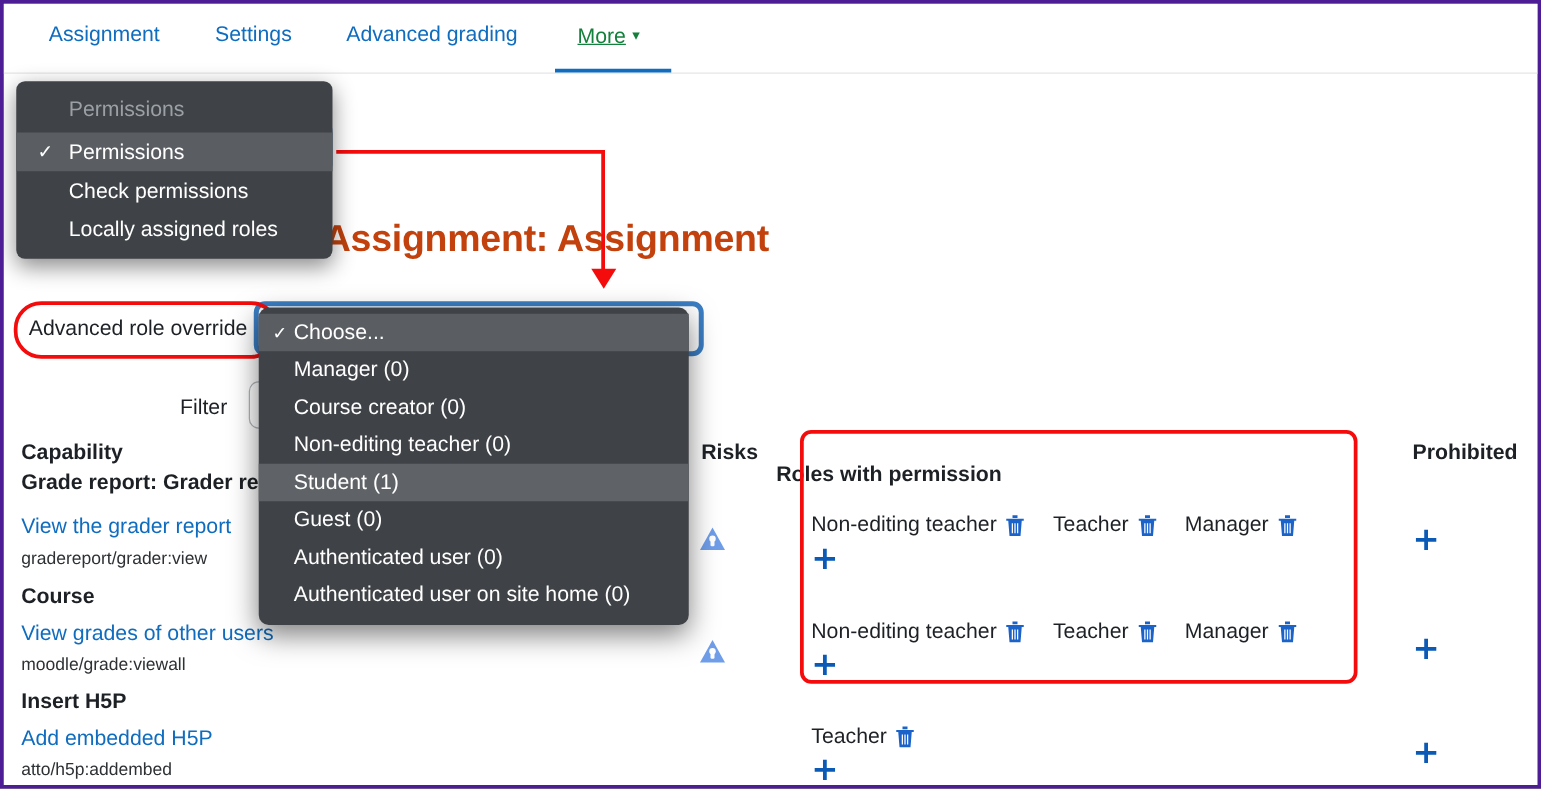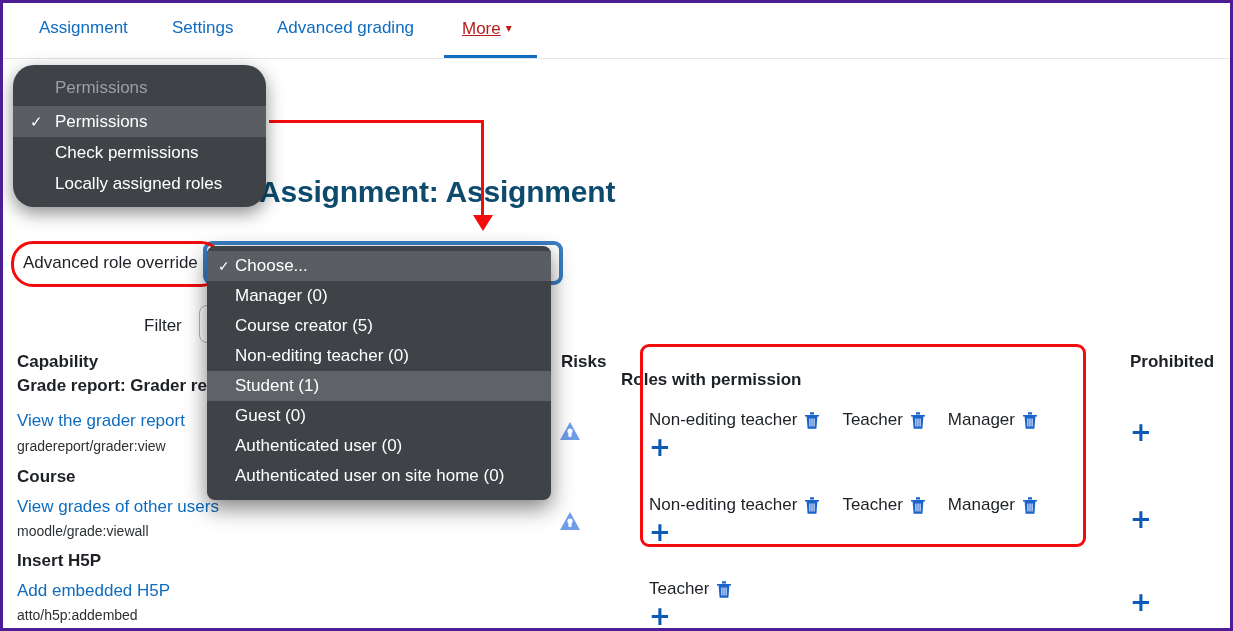--- a/index.html
+++ b/index.html
@@ -33,21 +33,21 @@
   .nav-tab {
     position: absolute;
     top: 14px;
     font-size: 17px;
     color: #0f6cbf;
     white-space: nowrap;
     line-height: 22px;
     cursor: pointer;
   }
   .nav-tab.active {
-    color: #b91c1c;
+    color: #15803d;
     text-decoration: underline;
   }
   .nav-underline {
     position: absolute;
     height: 3px;
     background: #0f6cbf;
     bottom: 0;
   }
   .caret {
     display: inline-block;
@@ -55,21 +55,21 @@
     font-size: 12px;
     vertical-align: 2px;
   }
 
   
   #perm-menu {
     position: absolute;
     left: 10px; top: 62px;
     width: 253px;
     background: #3f4246;
-    border-radius: 21px;
+    border-radius: 7px;
     box-shadow: 0 6px 18px rgba(0,0,0,.45);
     padding: 7px 0 8px 0;
     z-index: 30;
   }
   .pm-group {
     font-size: 17px;
     color: #9aa0a6;
     padding: 3px 0 5px 42px;
     line-height: 26px;
     white-space: nowrap;
@@ -109,21 +109,21 @@
     border-radius: 9px;
     z-index: 12;
   }
 
   
   #page-title {
     position: absolute;
     left: 256px; top: 172px;
     font-size: 30px;
     font-weight: bold;
-    color: #0c4a6e;
+    color: #c2410c;
     white-space: nowrap;
     letter-spacing: -0.2px;
   }
 
   
   #arrow-h {
     position: absolute;
     left: 266px; top: 117px;
     width: 214px; height: 3px;
     background: #f40c0c;
@@ -352,21 +352,21 @@
 
   <div id="role-select-menu">
     <div class="rs-item sel first">
       <span class="rs-check">✓</span>
       <span>Choose...</span>
     </div>
     <div class="rs-item">
       <span>Manager (0)</span>
     </div>
     <div class="rs-item">
-      <span>Course creator (5)</span>
+      <span>Course creator (0)</span>
     </div>
     <div class="rs-item">
       <span>Non-editing teacher (0)</span>
     </div>
     <div class="rs-item sel">
       <span>Student (1)</span>
     </div>
     <div class="rs-item">
       <span>Guest (0)</span>
     </div>

